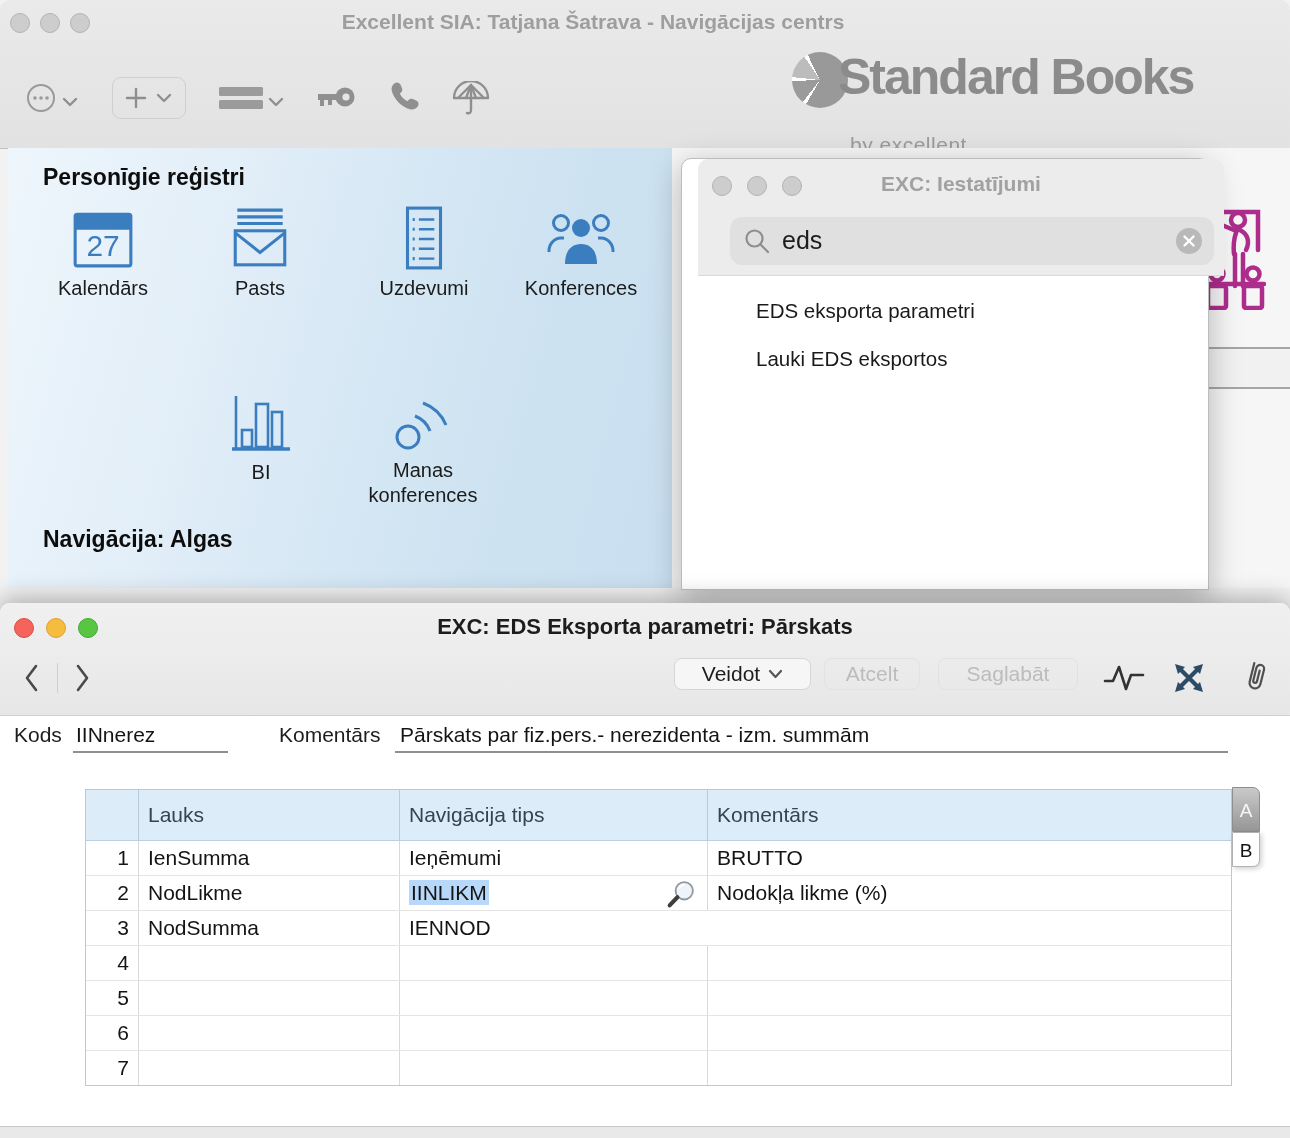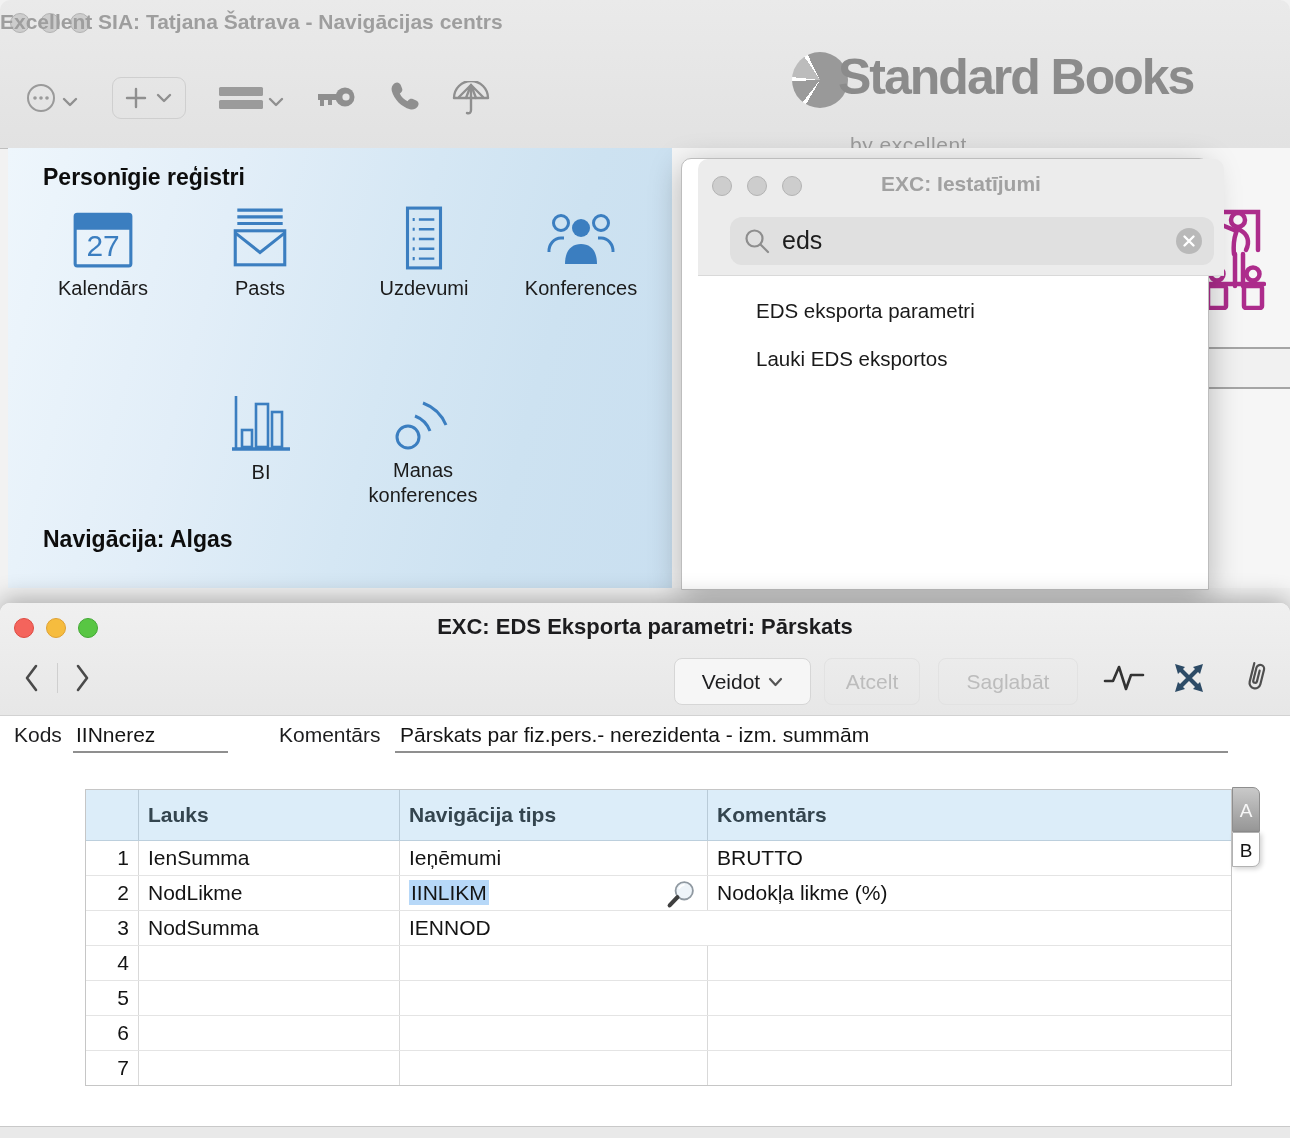--- a/index.html
+++ b/index.html
@@ -6,21 +6,21 @@
   #screen{position:relative;width:1290px;height:1138px;overflow:hidden;
     font-family:"Liberation Sans",sans-serif;background:#f2f2f2;}
   .abs{position:absolute;}
 
   
   #mw-chrome{left:0;top:0;width:1290px;height:148px;
     background:linear-gradient(#eaeaea,#e2e2e2);border-bottom:1px solid #bfbfbf;
     border-radius:10px 10px 0 0;}
   .light{width:20px;height:20px;border-radius:50%;box-sizing:border-box;}
   .light.gray{background:#cdcdcd;border:1px solid #b3b3b3;}
-  .mw-title{left:0;top:10px;width:1186px;text-align:left;font-size:21px;
+  .mw-title{left:0;top:10px;width:1186px;text-align:center;font-size:21px;
     font-weight:700;color:#9e9e9e;}
   .chev{stroke:#8f8f8f;stroke-width:2.4;fill:none;stroke-linecap:round;stroke-linejoin:round;}
   .plusbox{left:112px;top:77px;width:72px;height:40px;border:1px solid #cfcfcf;
     border-radius:9px;}
   
   .logo-pie{left:792px;top:52px;width:56px;height:56px;border-radius:50%;
     background:conic-gradient(#999 0deg 210deg,#fff 210deg 218deg,#9b9b9b 218deg 268deg,
       #fff 268deg 276deg,#bcbcbc 276deg 326deg,#fff 326deg 334deg,#999 334deg 360deg);}
   .logo-title{left:838px;top:48px;font-size:50px;font-weight:700;color:#8b8b8b;
     letter-spacing:-2px;white-space:nowrap;}
@@ -57,33 +57,33 @@
   #record-win{left:0;top:603px;width:1290px;height:538px;background:#ffffff;
     border-radius:10px 10px 0 0;box-shadow:0 -4px 24px rgba(0,0,0,.30);}
   #rw-header{left:0;top:0;width:100%;height:112px;
     background:linear-gradient(#f0f0f0,#e7e7e7);border-bottom:1px solid #d2d2d2;
     border-radius:10px 10px 0 0;}
   .light.red{background:#f4645c;border:1px solid #de4b42;}
   .light.yellow{background:#f6bc3e;border:1px solid #dfa133;}
   .light.green{background:#58c643;border:1px solid #43a835;}
   .rw-title{left:0;top:11px;width:100%;text-align:center;font-size:22px;
     font-weight:700;color:#1c1c1e;}
-  .btn{box-sizing:border-box;height:47px;border-radius:8px;font-size:21px;
+  .btn{box-sizing:border-box;height:32px;border-radius:8px;font-size:21px;
     display:flex;align-items:center;justify-content:center;gap:8px;}
   .btn.enabled{background:#f6f6f6;border:1px solid #d6d6d6;color:#1d1d1f;}
   .btn.disabled{background:transparent;border:1px solid #e2e2e2;color:#bcbcbc;}
   .field-label{font-size:21px;color:#1d1d1f;}
   .field-value{font-size:21px;color:#141414;white-space:nowrap;}
   .u-line{border-bottom:2px solid #8f8f8f;height:0;}
 
   
   #grid{left:85px;top:186px;width:1147px;border:1px solid #c6c6c6;box-sizing:border-box;
     background:#fff;}
   .g-row{display:grid;grid-template-columns:52px 261px 308px 1fr;}
-  .g-head{height:50px;background:#dcedf9;border-bottom:1px solid #bccfdd;font-weight:bold;}
+  .g-head{height:50px;background:#dcedf9;border-bottom:1px solid #bccfdd;}
   .g-head .g-cell{line-height:50px;font-size:21px;color:#34454f;}
   .g-body{height:34px;border-bottom:1px solid #e4e4e4;}
   .g-body:last-child{border-bottom:none;}
   .g-cell{padding-left:9px;box-sizing:border-box;font-size:21px;color:#141414;
     line-height:34px;white-space:nowrap;overflow:hidden;position:relative;}
   .g-num{text-align:right;padding-right:9px;padding-left:0;}
   .c2,.c3,.c4{border-left:1px solid #d9d9d9;}
   .g-head .c2,.g-head .c3,.g-head .c4{border-left:1px solid #b9cbd8;}
   .hl{background:#b7d8f8;padding:1px 2px;}
   .side-tab{left:1232px;width:28px;text-align:center;font-size:19px;box-sizing:border-box;}

